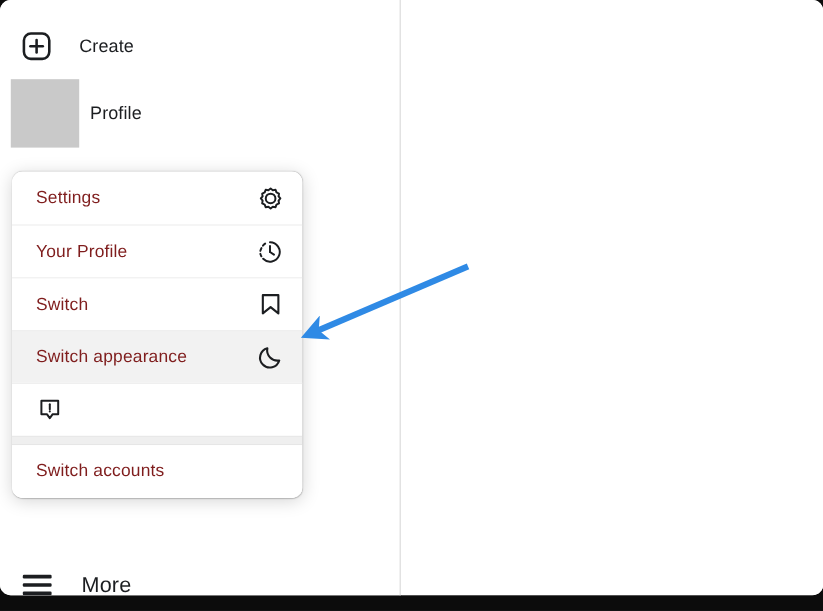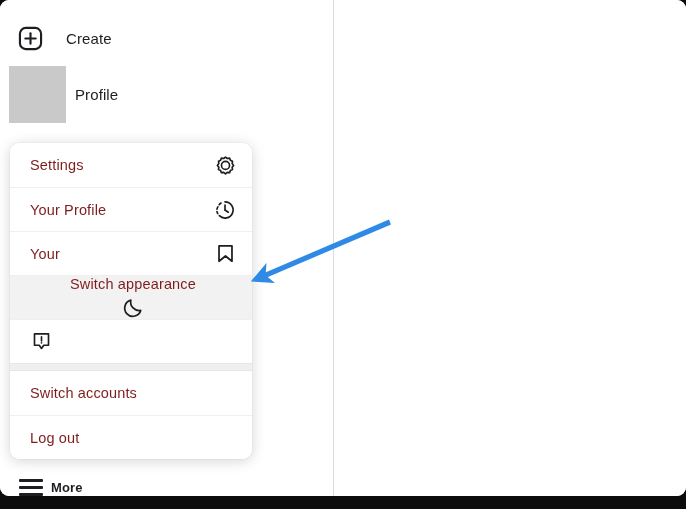--- a/index.html
+++ b/index.html
@@ -91,23 +91,23 @@
   #nav-profile .nav-label { margin-left: 9px; text-align: right; }
 
   #nav-more {
     left: 18px;
     top: 469px;
     width: 280px;
     height: 36px;
   }
   #nav-more .nav-icon { width: 26px; height: 26px; }
   #nav-more .nav-label {
-    margin-left: 7px;
-    font-weight: bold;
-    font-size: 13px;
+    margin-left: 24px;
+    font-weight: normal;
+    font-size: 18px;
   }
 
   
   .hamburger {
     width: 24px;
     height: 17px;
     display: flex;
     flex-direction: column;
     justify-content: space-between;
   }
@@ -141,21 +141,20 @@
     box-sizing: border-box;
     background: #ffffff;
     cursor: pointer;
     user-select: none;
   }
   .menu-item + .menu-item {
     border-top: 1px solid #efefef;
   }
   .menu-item.is-highlighted {
     background: #f2f2f2;
-    flex-direction: column;
   }
   .menu-item-label {
     font-size: 14.5px;
     color: #7f1d1d;
     letter-spacing: 0.15px;
     white-space: nowrap;
   }
   .menu-item-icon {
     display: flex;
     align-items: center;
@@ -228,21 +227,21 @@
               <path d="M4.1 15.9 a8.8 8.8 0 0 1 -0.85 -2.2"></path>
               <path d="M3.25 11.0 a8.8 8.8 0 0 1 0.95 -2.5"></path>
               <path d="M5.6 6.2 a8.8 8.8 0 0 1 2.0 -1.8"></path>
               <line x1="12" y1="6.6" x2="12" y2="12"></line>
               <line x1="12" y1="12" x2="15.6" y2="14.4"></line>
             </svg>
           </span>
         </div>
 
         <div class="menu-item">
-          <span class="menu-item-label">Your</span>
+          <span class="menu-item-label">Switch</span>
           <span class="menu-item-icon">
             <svg width="21" height="21" viewBox="0 0 24 24" fill="none" stroke="#1c1e21" stroke-width="2.0" stroke-linejoin="round">
               <path d="M4.6 3.4 h14.8 v17.4 l-7.4 -6.0 -7.4 6.0 Z"></path>
             </svg>
           </span>
         </div>
 
         <div class="menu-item is-highlighted" style="background: rgb(242, 242, 242);">
           <span class="menu-item-label">Switch appearance</span>
           <span class="menu-item-icon">
@@ -265,23 +264,20 @@
       </div>
 
       <div class="menu-divider"></div>
 
       <div class="menu-group-2">
 
         <div class="menu-item">
           <span class="menu-item-label">Switch accounts</span>
         </div>
 
-        <div class="menu-item">
-          <span class="menu-item-label">Log out</span>
-        </div>
 
       </div>
 
     </div>
 
     <div class="nav-row" id="nav-more">
       <span class="nav-icon">
         <span class="hamburger">
           <span></span>
             <span></span>

